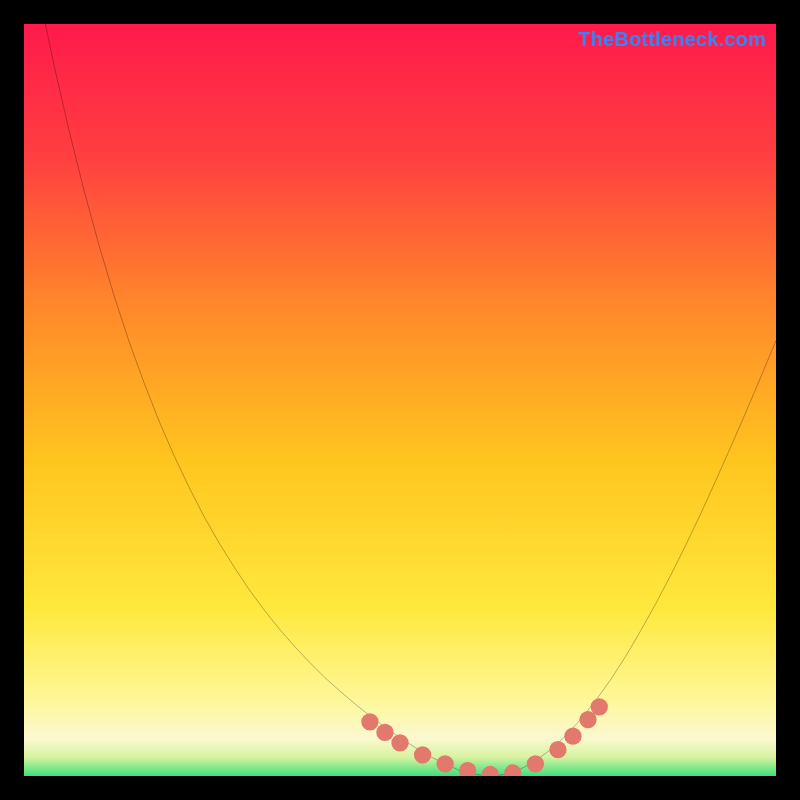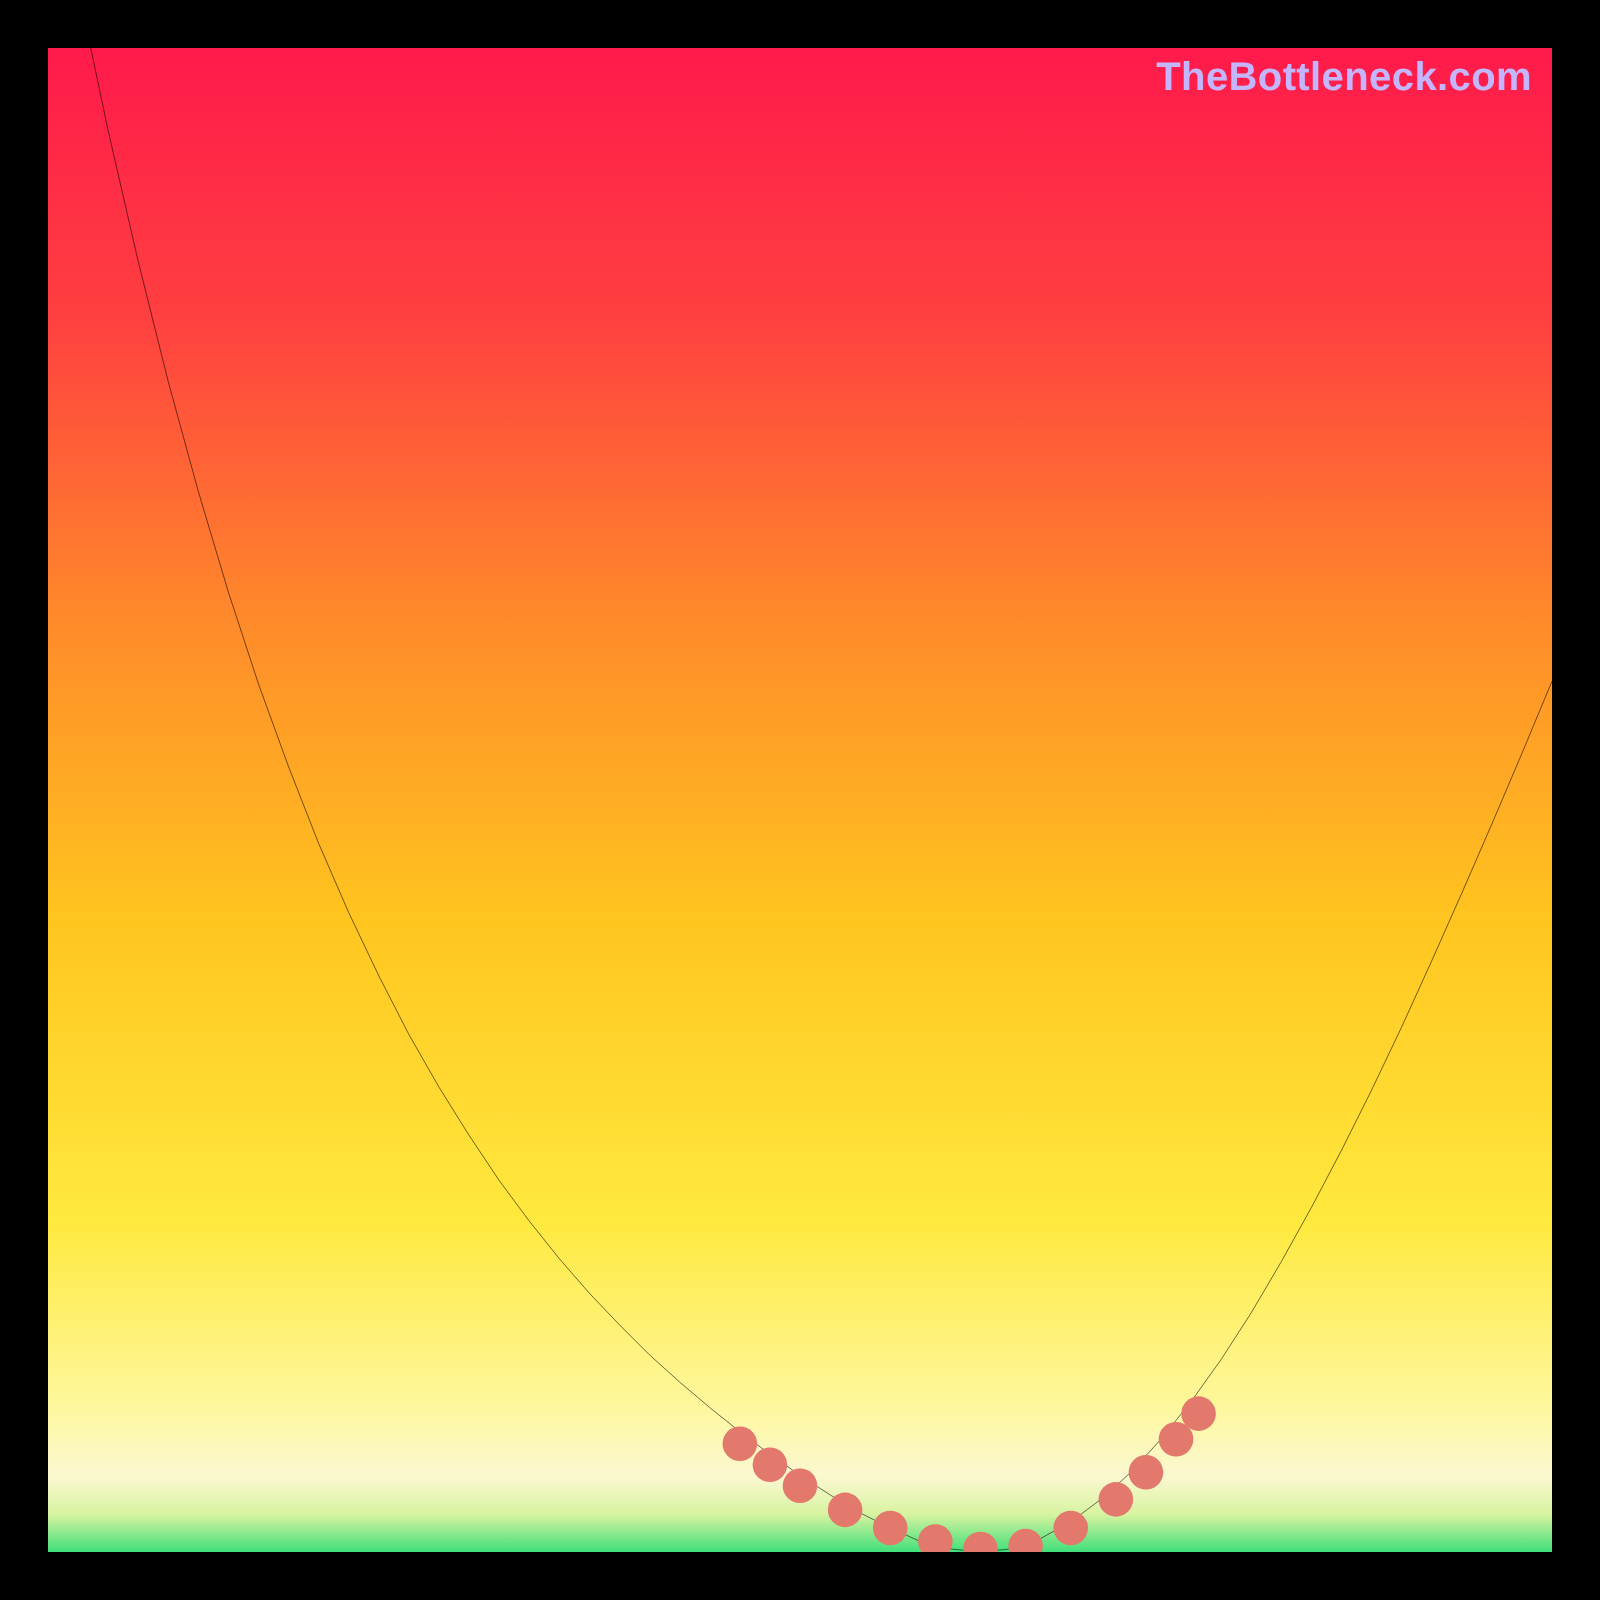--- a/index.html
+++ b/index.html
@@ -28,21 +28,21 @@
     position: absolute;
     inset: 0;
   }
   .watermark {
     position: absolute;
     top: 4px;
     right: 10px;
     font-family: Arial, Helvetica, sans-serif;
     font-size: 20px;
     font-weight: bold;
-    color: #c4b5fd;
+    color: #3b82f6;
     letter-spacing: 0.2px;
     user-select: none;
   }
   svg.curve {
     position: absolute;
     inset: 0;
   }
 </style>
 </head>
 <body>

